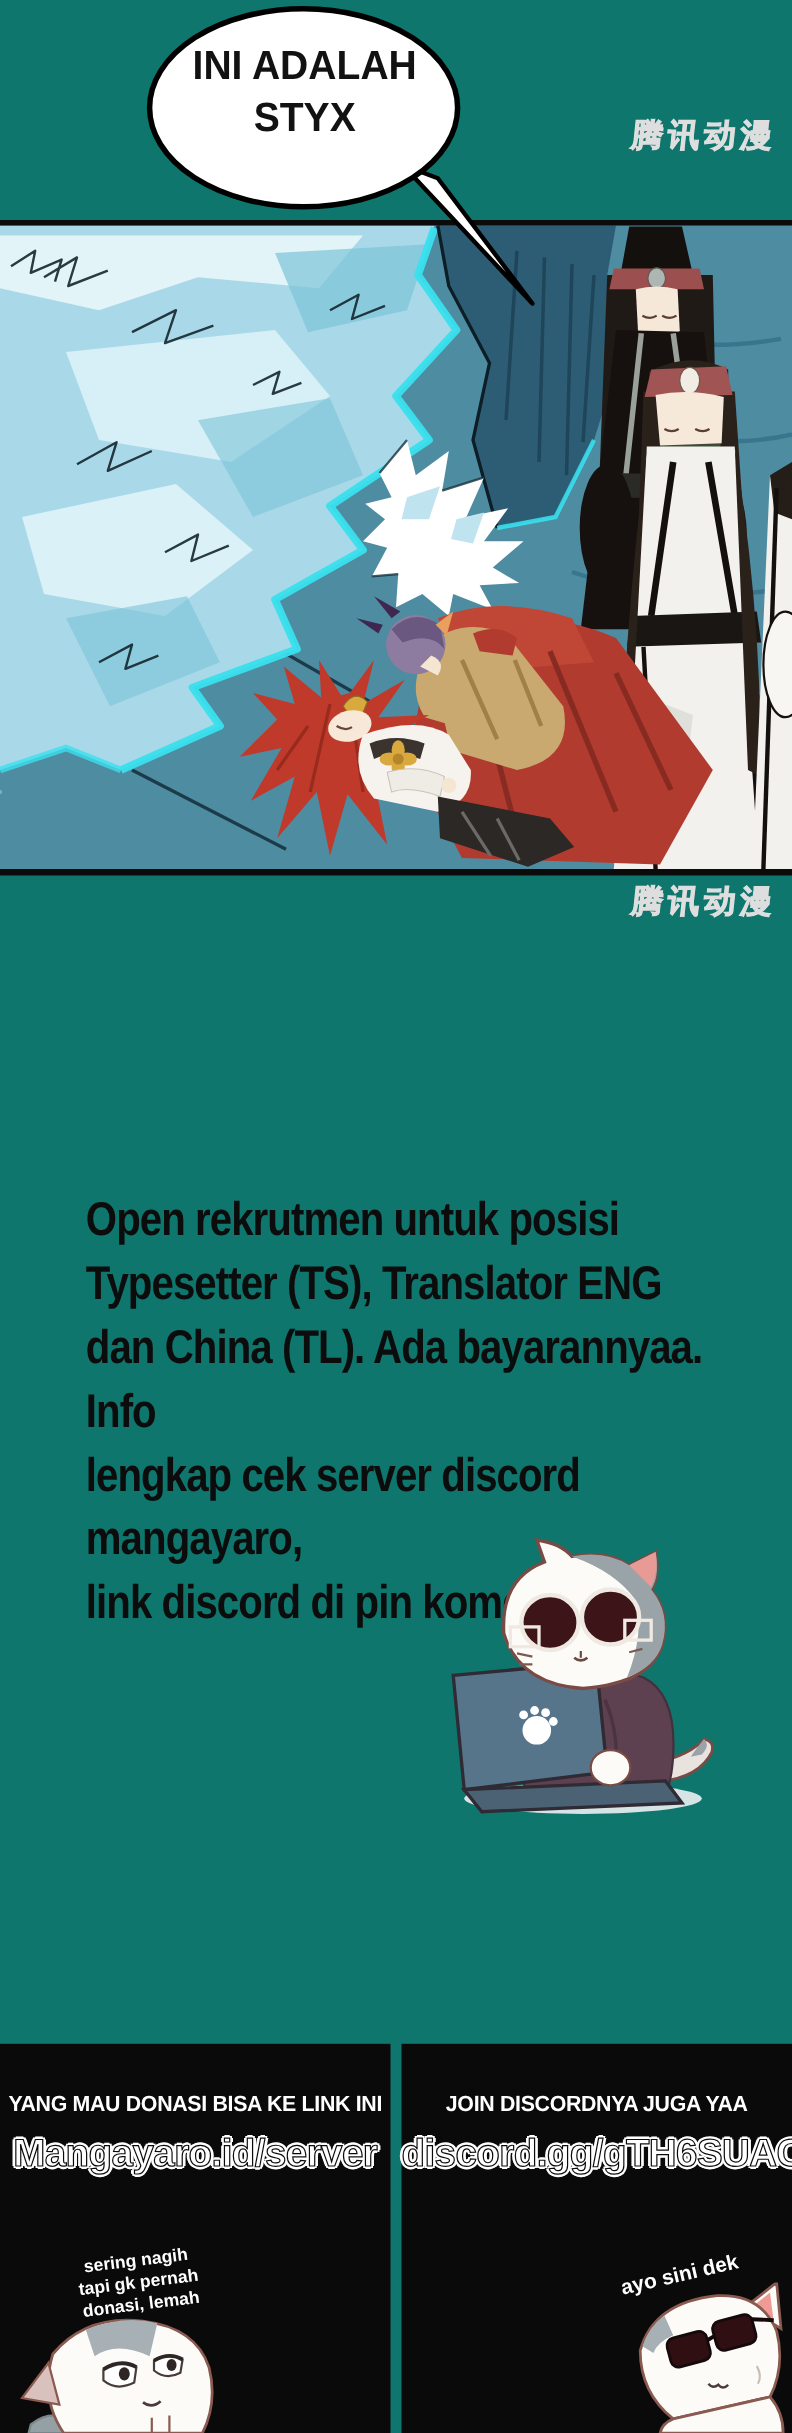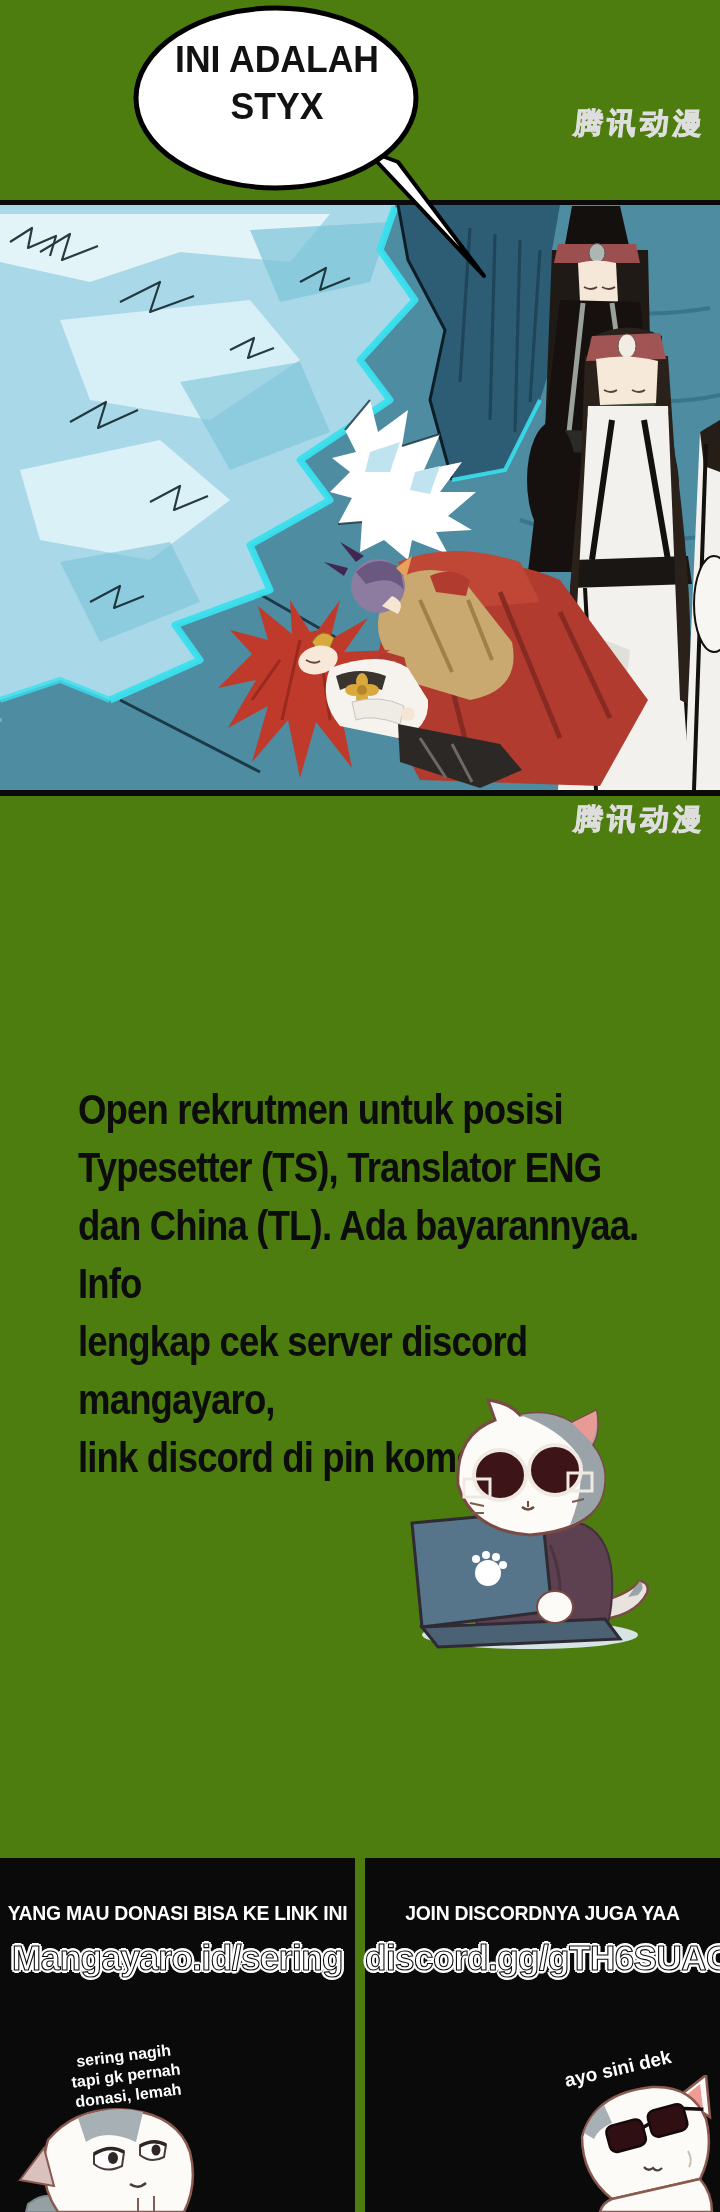--- a/index.html
+++ b/index.html
@@ -1,16 +1,16 @@
 <!DOCTYPE html>
 <html><head>
 <meta charset="utf-8">
 <style>
   html,body{margin:0;padding:0;background:#fff;}
-  #page{position:relative;width:720px;height:2212px;background:#4d7c0f;overflow:hidden;
+  #page{position:relative;width:720px;height:2212px;background:#0f766e;overflow:hidden;
         font-family:"Liberation Sans", sans-serif;}
   .abs{position:absolute;}
   
   .bubble-text{left:136px;top:36px;width:282px;text-align:center;font-weight:700;
     font-size:37px;line-height:47px;color:#121212;letter-spacing:0px;transform:scaleX(.96);transform-origin:center top;}
   
   .watermark{right:14px;width:200px;text-align:right;font-weight:900;font-size:29px;
     color:#ebebeb;-webkit-text-stroke:1px #dedede;letter-spacing:4px;transform:skewX(-6deg);}
   .wm1{top:104px;} .wm2{top:800px;}
   
@@ -263,21 +263,21 @@
     <path d="M128,106 l0,6" stroke="#6b4a42" stroke-width="2" fill="none"></path>
     <path d="M70,108 l14,3 M72,118 l12,0 M184,104 l-12,3" stroke="#7a5b52" stroke-width="2" fill="none"></path>
   </svg>
 
   <div class="abs footer-black fb-left"></div>
   <div class="abs footer-black fb-right"></div>
 
   <div class="abs f-heading fh-left">YANG MAU DONASI BISA KE LINK INI</div>
   <div class="abs f-heading fh-right">JOIN DISCORDNYA JUGA YAA</div>
 
-  <div class="abs f-link fl-left">Mangayaro.id/sering</div>
+  <div class="abs f-link fl-left">Mangayaro.id/server</div>
   <div class="abs f-link fl-right">discord.gg/gTH6SUAC9p</div>
 
   <svg class="abs" style="left:18px;top:2100px" width="190" height="112" viewBox="0 0 190 112">
     <path d="M10,104 Q28,90 46,100 L42,112 L8,112 Z" fill="#95a0a4" stroke="#7a868a" stroke-width="2"></path>
     <path d="M30,40 Q60,4 112,10 Q160,16 172,52 Q180,84 166,112 L40,112 Q18,80 30,40 Z" fill="#fcfbf8" stroke="#8a5a50" stroke-width="2.5"></path>
     <path d="M60,18 Q95,4 125,12 L118,42 Q88,28 68,42 Z" fill="#a7b0b4"></path>
     <path d="M26,48 L2,80 L36,86 Z" fill="#d9c2bd" stroke="#8a5a50" stroke-width="2"></path>
 
     <path d="M76,54 q16,-10 30,-2 l-2,14 q-16,8 -28,-2 Z" fill="#ffffff" stroke="#4a3c38" stroke-width="2"></path>
     <ellipse cx="95" cy="58" rx="5" ry="6" fill="#2e2624"></ellipse>

